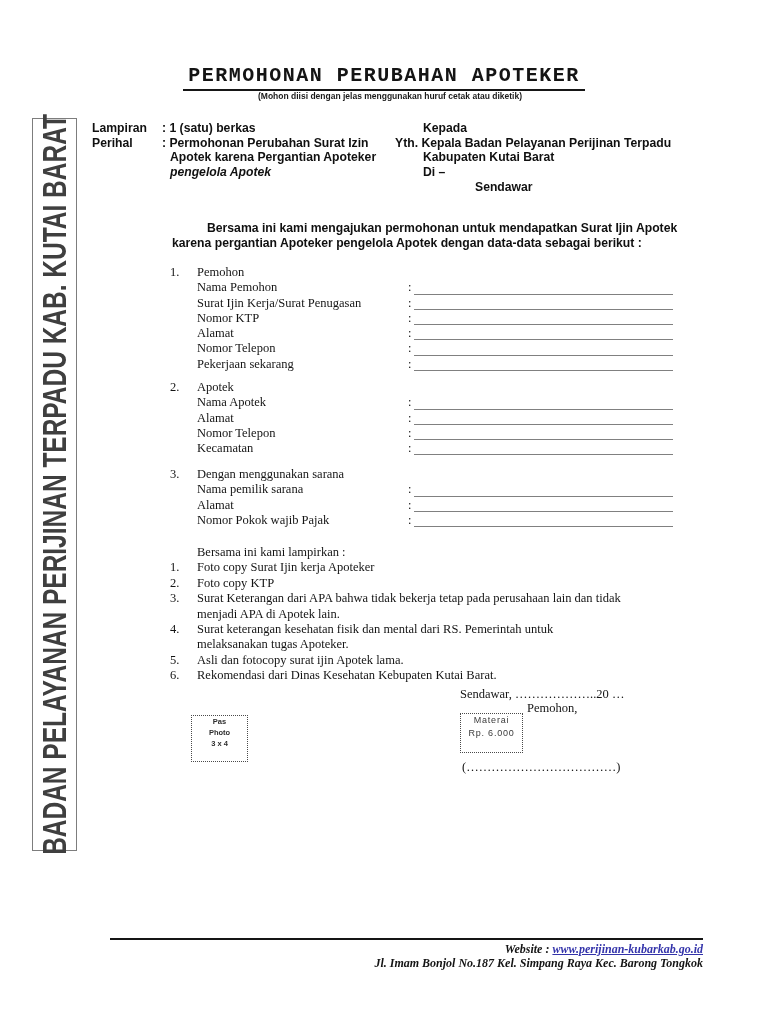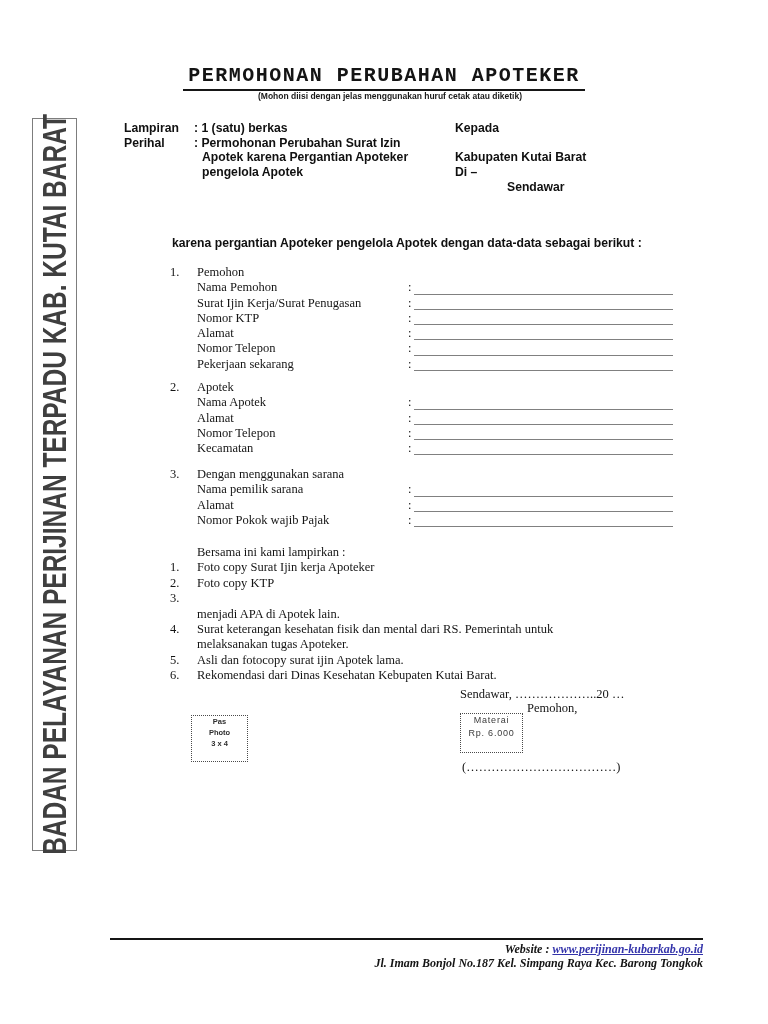--- a/index.html
+++ b/index.html
@@ -28,21 +28,21 @@
     border:1px solid #7d7d7d; display:flex; align-items:center; justify-content:center;
     background:#fff;
   }
   .sidebar-text {
     writing-mode:vertical-rl; transform:rotate(180deg) scaleY(0.72);
     font-weight:bold; font-size:34px; color:#3f3f3f; white-space:nowrap;
     font-family:"Liberation Sans", sans-serif;
   }
 
   
-  .hdr { font-weight:bold; font-size:12.2px; color:#101010;margin-left:32px; }
+  .hdr { font-weight:bold; font-size:12.2px; color:#101010; }
 
   
   .intro { font-weight:bold; font-size:12.2px; color:#101010; }
 
   
   .section, .attach { position:absolute; left:170px; width:520px; font-family:"Liberation Serif", serif; font-size:12.5px; color:#141414; }
   .srow { position:relative; height:15.3px; }
   .arow { position:relative; height:15.4px; }
   .snum { position:absolute; left:0; top:0; }
   .stitle, .slabel, .atext { position:absolute; left:27px; top:0; white-space:nowrap; }
@@ -80,27 +80,29 @@
 
   <div class="sidebar">
     <div class="sidebar-text">BADAN PELAYANAN PERIJINAN TERPADU KAB. KUTAI BARAT</div>
   </div>
 
   <div class="abs hdr" style="left:92px; top:121px;">Lampiran</div>
   <div class="abs hdr" style="left:162px; top:121px;">: 1 (satu) berkas</div>
   <div class="abs hdr" style="left:92px; top:135.5px;">Perihal</div>
   <div class="abs hdr" style="left:162px; top:135.5px;">: Permohonan Perubahan Surat Izin</div>
   <div class="abs hdr" style="left:170px; top:150px;">Apotek karena Pergantian Apoteker</div>
-  <div class="abs hdr" style="left:170px; top:164.5px;">pengelola Apotek</div>
+  <div class="abs hdr" style="left:170px; top:164.5px;font-style:italic;">pengelola Apotek</div>
 
   <div class="abs hdr" style="left:423px; top:121px;">Kepada</div>
+  <div class="abs hdr" style="left:395px; top:135.5px;">Yth. Kepala Badan Pelayanan Perijinan Terpadu</div>
   <div class="abs hdr" style="left:423px; top:150px;">Kabupaten Kutai Barat</div>
   <div class="abs hdr" style="left:423px; top:164.5px;">Di –</div>
   <div class="abs hdr" style="left:475px; top:179.5px;text-align:center;">Sendawar</div>
 
+  <div class="abs intro" style="left:207px; top:221px;">Bersama ini kami mengajukan permohonan untuk mendapatkan Surat Ijin Apotek</div>
   <div class="abs intro" style="left:172px; top:236px;">karena pergantian Apoteker pengelola Apotek dengan data-data sebagai berikut :</div>
 
   <div class="section" style="top:265px;">
     <div class="srow">
       <span class="snum">1.</span>
       <span class="stitle">Pemohon</span>
     </div>
     <div class="srow">
         <span class="slabel">Nama Pemohon</span>
         <span class="scolon">:</span>
@@ -189,20 +191,21 @@
     <div class="arow">
         <span class="snum">1.</span>
         <span class="atext">Foto copy Surat Ijin kerja  Apoteker</span>
       </div>
     <div class="arow">
         <span class="snum">2.</span>
         <span class="atext">Foto copy KTP</span>
       </div>
     <div class="arow">
         <span class="snum">3.</span>
+        <span class="atext">Surat Keterangan dari APA bahwa tidak bekerja tetap pada perusahaan lain dan tidak</span>
       </div>
     <div class="arow">
         <span class="atext">menjadi APA di Apotek lain.</span>
       </div>
     <div class="arow">
         <span class="snum">4.</span>
         <span class="atext">Surat keterangan kesehatan fisik dan mental dari RS.  Pemerintah untuk</span>
       </div>
     <div class="arow">
         <span class="atext">melaksanakan tugas Apoteker.</span>

